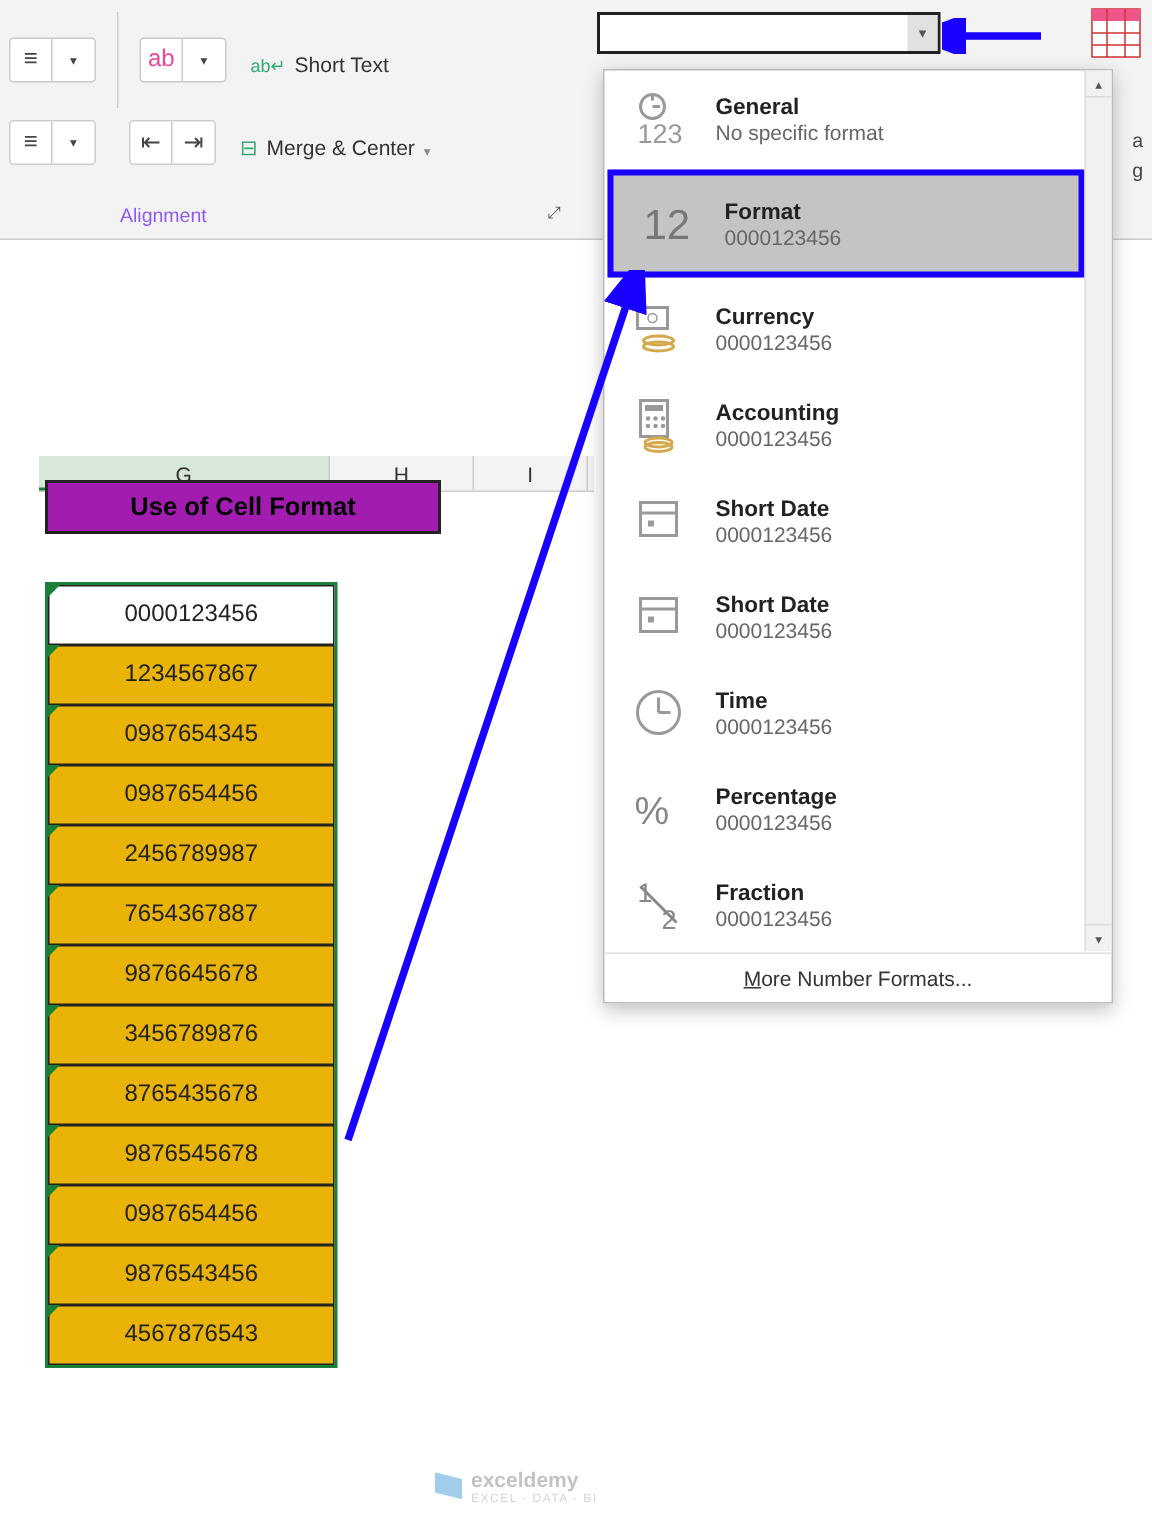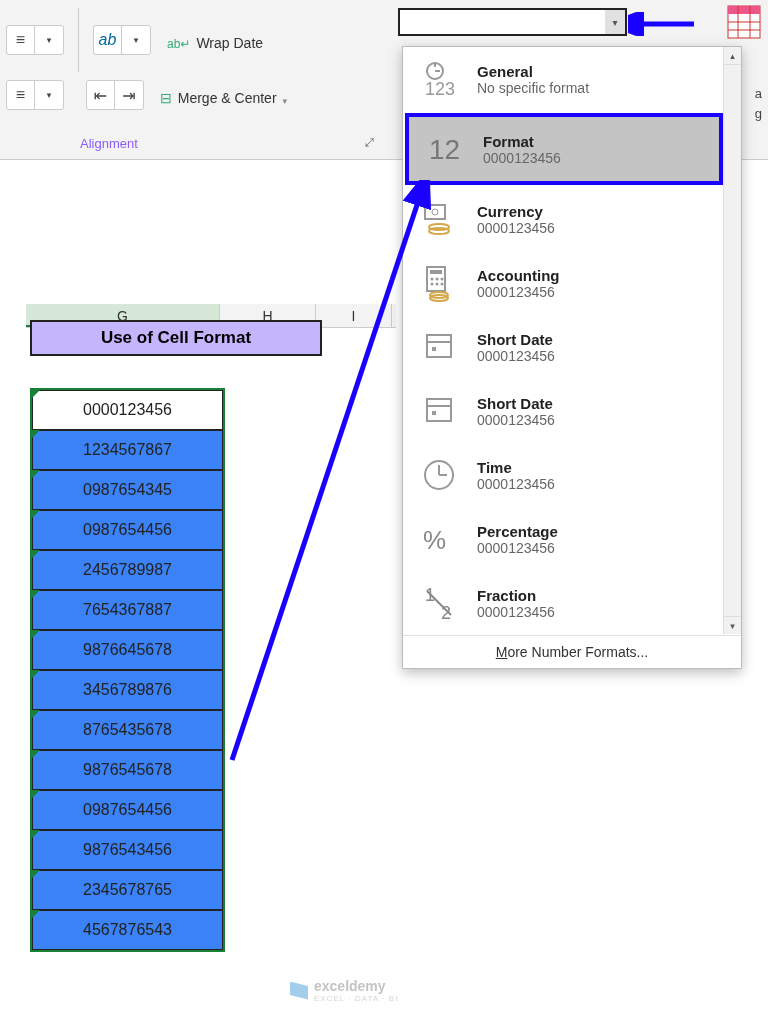--- a/index.html
+++ b/index.html
@@ -27,25 +27,25 @@
   
   .right-char1 { position: absolute; top: 86px; right: 6px; font-size: 13px; color: #444; }
   .right-char2 { position: absolute; top: 106px; right: 6px; font-size: 13px; color: #444; }
 
   
   .col-headers { display: flex; background: #f3f3f3; border-bottom: 1px solid #ccc; height: 24px; margin-top: 56px; }
   .col-header { width: 130px; text-align: center; font-size: 14px; color: #333; border-right: 1px solid #ccc; line-height: 24px; }
   .col-header.active { background: #d8e8d8; border-bottom: 2px solid #1a7f37; }
 
   
-  .title-box { position: absolute; left: 30px; top: 320px; width: 292px; height: 36px; border: 2px solid #222; background: #c4b5fd; display: flex; align-items: center; justify-content: center; font-weight: 700; font-size: 17px; }
+  .title-box { position: absolute; left: 30px; top: 320px; width: 264px; height: 36px; border: 2px solid #222; background: #a21caf; display: flex; align-items: center; justify-content: center; font-weight: 700; font-size: 17px; }
 
   
   .data-wrap { position: absolute; left: 30px; top: 388px; width: 195px; border: 2px solid #1a7f37; }
-  .data-cell { height: 40px; border: 1px solid #222; display: flex; align-items: center; justify-content: center; font-size: 16px; color: #222; background: #3b82f6; position: relative; }
+  .data-cell { height: 40px; border: 1px solid #222; display: flex; align-items: center; justify-content: center; font-size: 16px; color: #222; background: #eab308; position: relative; }
   .data-cell:first-child { background: #fff; }
   .green-tick { position: absolute; left: -1px; top: -1px; width: 0; height: 0; border-top: 8px solid #1a7f37; border-right: 8px solid transparent; }
 
   
   .dropdown { position: absolute; left: 402px; top: 46px; width: 340px; background: #fff; border: 1px solid #bbb; box-shadow: 0 4px 12px rgba(0,0,0,0.25); z-index: 10; }
   .dropdown-scroll { position: absolute; right: 0; top: 0; bottom: 34px; width: 18px; background: #f1f1f1; border-left: 1px solid #ddd; }
   .scroll-up, .scroll-down { width: 100%; height: 18px; display: flex; align-items: center; justify-content: center; font-size: 9px; color: #555; }
   .scroll-up { border-bottom: 1px solid #ddd; }
   .scroll-down { position: absolute; bottom: 0; border-top: 1px solid #ddd; }
   .dd-item { display: flex; align-items: center; padding: 10px 14px; gap: 16px; }
@@ -70,26 +70,26 @@
 <body>
 
 <div class="ribbon">
   <div class="ribbon-row" style="padding-top:8px">
     <div class="btn-group">
       <div class="btn">≡</div>
       <div class="btn" style="font-size:9px">▾</div>
     </div>
     <div class="divider-v" style="height:64px"></div>
     <div class="btn-group">
-      <div class="btn" style="font-style:italic;color:#0369a1">ab</div>
+      <div class="btn" style="color:#ec4899">ab</div>
       <div class="btn" style="font-size:9px">▾</div>
     </div>
     <div class="btn-wide">
       <span style="color:#3a7;font-size:12px">ab↵</span>
-      <span>Wrap Date</span>
+      <span>Short Text</span>
     </div>
   </div>
   <div class="ribbon-row">
     <div class="btn-group">
       <div class="btn">≡</div>
       <div class="btn" style="font-size:9px">▾</div>
     </div>
     <div style="width:10px"></div>
     <div class="btn-group">
       <div class="btn">⇤</div>
@@ -140,21 +140,20 @@
     <div class="data-cell">0987654345<div class="green-tick"></div></div>
     <div class="data-cell">0987654456<div class="green-tick"></div></div>
     <div class="data-cell">2456789987<div class="green-tick"></div></div>
     <div class="data-cell">7654367887<div class="green-tick"></div></div>
     <div class="data-cell">9876645678<div class="green-tick"></div></div>
     <div class="data-cell">3456789876<div class="green-tick"></div></div>
     <div class="data-cell">8765435678<div class="green-tick"></div></div>
     <div class="data-cell">9876545678<div class="green-tick"></div></div>
     <div class="data-cell">0987654456<div class="green-tick"></div></div>
     <div class="data-cell">9876543456<div class="green-tick"></div></div>
-    <div class="data-cell">2345678765<div class="green-tick"></div></div>
     <div class="data-cell">4567876543<div class="green-tick"></div></div>
   </div>
 
 <div class="dropdown">
   <div id="dd-items">
       <div class="dd-item">
         <div class="dd-icon">
           <svg width="44" height="44" viewBox="0 0 44 44">
             <circle cx="18" cy="14" r="8" fill="none" stroke="#999" stroke-width="2"></circle>
             <line x1="18" y1="6" x2="18" y2="10" stroke="#999" stroke-width="2"></line>

